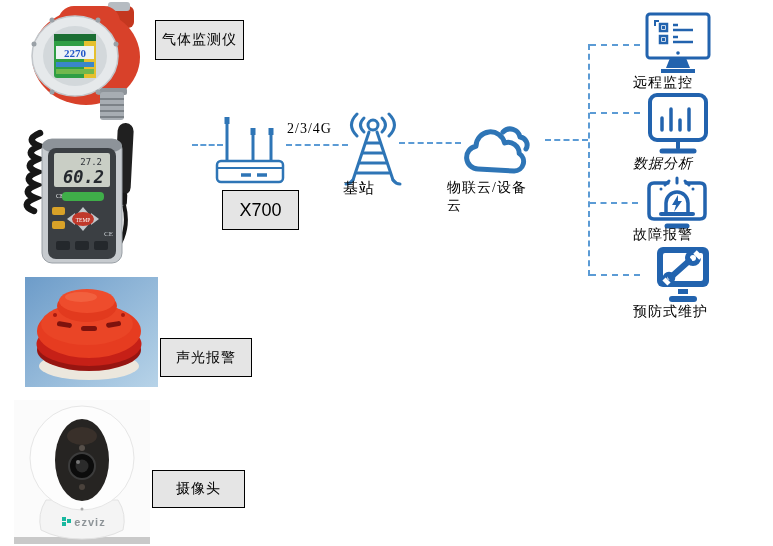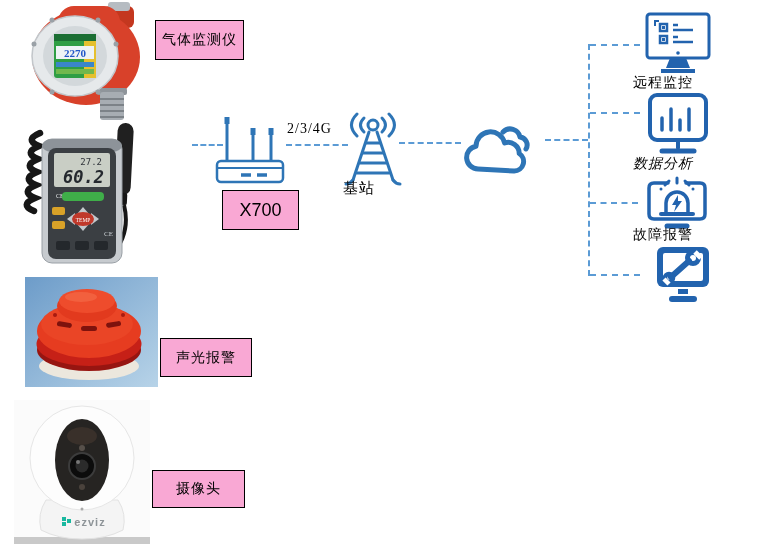--- a/index.html
+++ b/index.html
@@ -1,19 +1,19 @@
 <!DOCTYPE html>
 <html><head>
 <meta charset="utf-8">
 <style>
   html,body{margin:0;padding:0;background:#fff;}
   .canvas{position:relative;width:773px;height:546px;background:#fff;overflow:hidden;
           font-family:"Liberation Serif","DejaVu Serif",serif;color:#000;}
   .abs{position:absolute;}
-  .label-box{position:absolute;background:#f9a8d4;border:1px solid #000;
+  .label-box{position:absolute;background:#e5e5e5;border:1px solid #000;
              display:flex;align-items:center;justify-content:center;
              font-size:14px;letter-spacing:1px;white-space:nowrap;}
   .cap{position:absolute;font-size:14px;letter-spacing:1px;white-space:nowrap;}
   .dash-h{position:absolute;border-top:2px dashed #5B9BD5;}
   .dash-v{position:absolute;border-left:2px dashed #5B9BD5;}
   .gateway-box{font-family:"Liberation Sans","DejaVu Sans",sans-serif;font-size:18px;letter-spacing:0;}
   svg{display:block;}
 </style>
 </head>
 <body>
@@ -196,20 +196,24 @@
     </svg>
   </div>
   <div class="cap" style="left:343px;top:179px;width:60px;font-size:15px;">基站</div>
 
   <div class="abs" style="left:461px;top:118px;width:72px;height:58px;">
     <svg width="72" height="58" viewBox="0 0 72 58" fill="none" stroke="#2E75B6" stroke-width="5" stroke-linejoin="round" stroke-linecap="round">
       <path d="M 42 14 a 10 10 0 0 1 17 5 a 8 8 0 0 1 6 12"></path>
       <path d="M 17 51 a 11.5 11.5 0 0 1 -2 -22.8 a 14.5 14.5 0 0 1 28.6 -3.2 a 11 11 0 0 1 14.6 10.5 a 9.5 9.5 0 0 1 -5 17.5 z"></path>
     </svg>
   </div>
+  <div class="cap" style="left:447px;top:179px;width:104px;line-height:18px;">
+    <div>物联云/设备</div>
+    <div>云</div>
+  </div>
 
   <div class="abs" style="left:645px;top:12px;width:66px;height:62px;">
     <svg width="66" height="62" viewBox="0 0 66 62" fill="none" stroke="#2263AE">
       <rect x="2" y="2" width="62" height="44" rx="3" stroke-width="3"></rect>
       <circle cx="33" cy="41" r="1.8" fill="#2263AE" stroke="none"></circle>
       <path d="M 25 46 L 21 56 L 45 56 L 41 46 Z" fill="#2263AE" stroke="none"></path>
       <line x1="16" y1="59" x2="50" y2="59" stroke-width="4"></line>
       <path d="M 10 14 L 10 9 L 14 9" stroke-width="2"></path>
       <rect x="15" y="12" width="7" height="7" stroke-width="2.5"></rect>
       <rect x="17" y="14" width="3" height="3" fill="#2263AE" stroke="none"></rect>
@@ -258,14 +262,15 @@
       <rect x="8" y="8" width="40" height="28" rx="2" fill="#fff"></rect>
       <path d="M 16 32 L 34 16" stroke="#2263AE" stroke-width="6" stroke-linecap="round" fill="none"></path>
       <circle cx="38" cy="13" r="5.5" stroke="#2263AE" stroke-width="5" fill="none"></circle>
       <line x1="40" y1="7" x2="46" y2="13" stroke="#fff" stroke-width="5"></line>
       <circle cx="14" cy="33" r="4" stroke="#2263AE" stroke-width="4.5" fill="none"></circle>
       <line x1="9" y1="34" x2="14" y2="39" stroke="#fff" stroke-width="4.5"></line>
       <rect x="23" y="44" width="10" height="5" fill="#2263AE"></rect>
       <rect x="14" y="51" width="28" height="6" rx="3" fill="#2263AE"></rect>
     </svg>
   </div>
+  <div class="cap" style="left:633px;top:303px;width:100px;">预防式维护</div>
 
 </div>
 
 </body></html>

